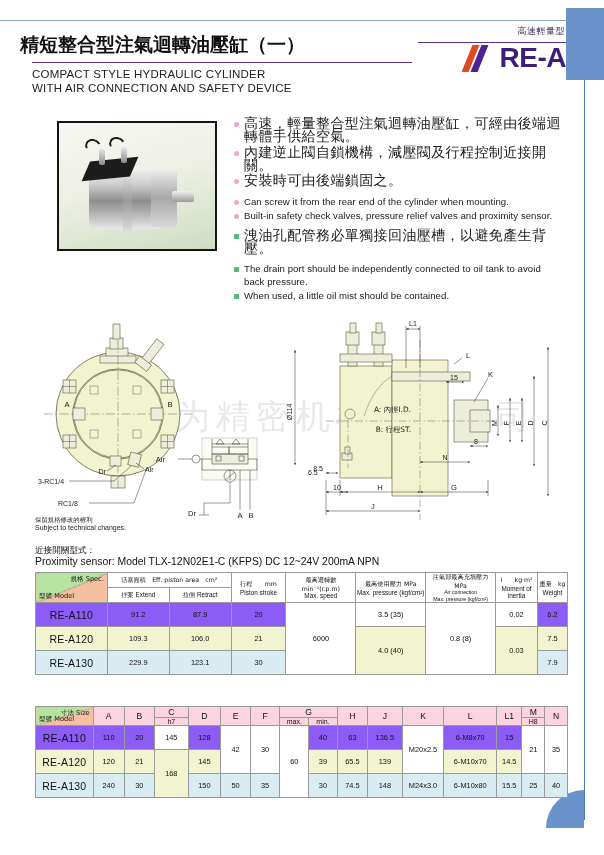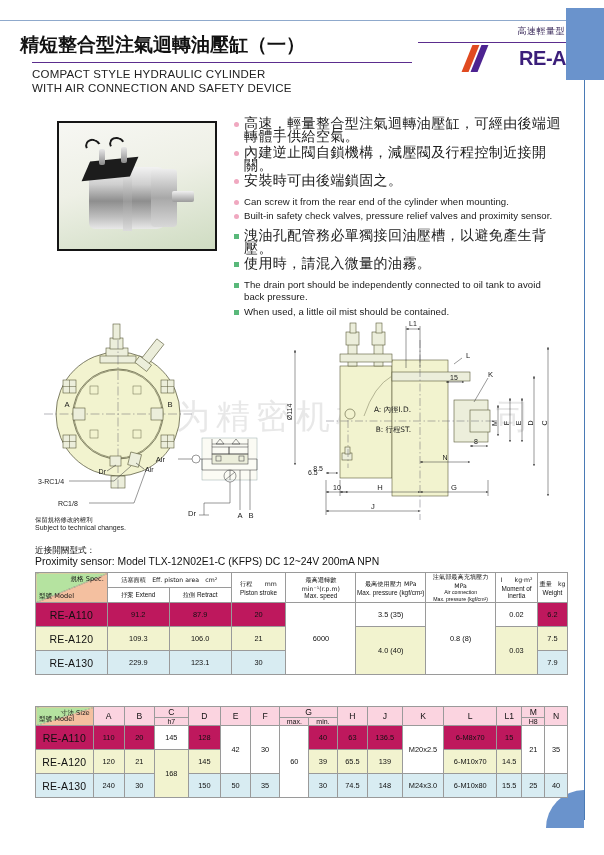--- a/index.html
+++ b/index.html
@@ -47,21 +47,21 @@
     position: absolute; right: 1px; top: -1px;
     font-size: 9px; color: #3a2a5a; font-family: "DejaVu Sans", sans-serif;
     letter-spacing: .5px;
   }
   .logo-rule {
     position: absolute; right: 0; top: 16px; width: 148px; height: 1.3px;
     background: #5b2d8e;
   }
   .logo-text {
     position: absolute; right: 0px; top: 16px;
-    font-size: 20px; font-weight: bold; color: #3b1e7a;
+    font-size: 28px; font-weight: bold; color: #3b1e7a;
     letter-spacing: -0.5px; line-height: 32px;
   }
   .slash {
     position: absolute; top: 19px; width: 7px; height: 27px;
     transform: skewX(-22deg);
   }
   .slash-a { right: 92px; background: #e04a20; }
   .slash-b { right: 83px; background: #4d2391; }
   .hdr-base {
     position: absolute; left: 32px; top: 36px; width: 380px; height: 1.2px;
@@ -190,21 +190,21 @@
     position: absolute; left: 3px; bottom: 1.5px;
     font-family: "DejaVu Sans", sans-serif; font-size: 6.6px;
   }
   .hcn { font-family: "DejaVu Sans", sans-serif; font-size: 6.2px; }
   .hen { font-size: 6.4px; }
   .hsm { font-size: 5.2px; display: block; line-height: 6.2px; }
   .model-cell {
     font-weight: bold; font-size: 10.5px; height: 24px; letter-spacing: .2px;
   }
   .val { font-size: 7.4px; }
-  .row-w td { background: #be185d; }
+  .row-w td { background: #8b5cf6; }
   .row-y td { background: #f2f3cf; }
   .row-b td { background: #d8ecf2; }
   .white-cell { background: #ffffff !important; }
   .yel-cell { background: #f2f3cf !important; }
 
   
   .pink { background: #fbd4e0; }
   .corner2 {
     position: relative; padding: 0 !important; height: 14px;
     background: linear-gradient(to bottom right, #b5e3a0 0%, #b5e3a0 49.4%, #8a8a8a 49.6%, #8a8a8a 50.4%, #f4c0a0 50.6%, #f4c0a0 100%);
@@ -274,24 +274,20 @@
       </div>
     <div class="bl">
         <span class="dot-pink"></span>
         <span class="bl-en">Built-in safety check valves, pressure relief valves and proximity sensor.</span>
       </div>
     <div class="gap-sm"></div>
     <div class="bl">
         <span class="sq-green"></span>
         <span class="bl-cn">洩油孔配管務必單獨接回油壓槽，以避免產生背壓。</span>
       </div>
-    <div class="bl">
-        <span class="sq-green"></span>
-        <span class="bl-cn">使用時，請混入微量的油霧。</span>
-      </div>
     <div class="gap-sm"></div>
     <div class="bl">
         <span class="sq-green"></span>
         <span class="bl-en" style="white-space:pre-line">The drain port should be independently connected to oil tank to avoid
 back pressure.</span>
       </div>
     <div class="bl">
         <span class="sq-green"></span>
         <span class="bl-en">When used, a little oil mist should be contained.</span>
       </div>

